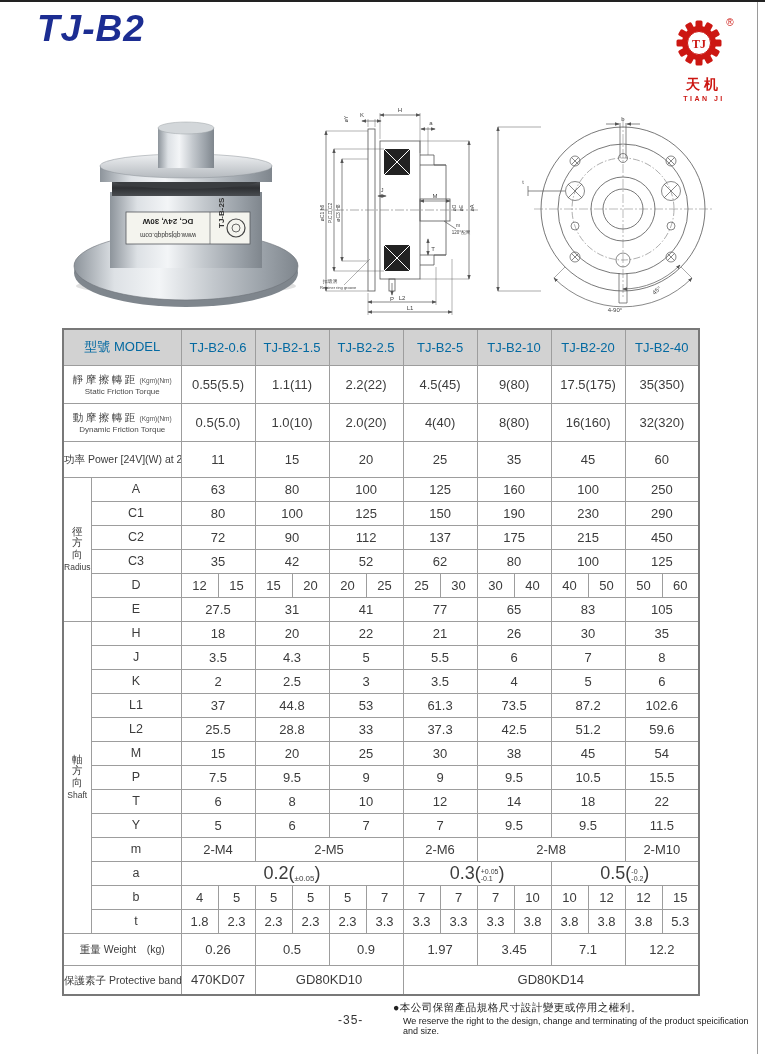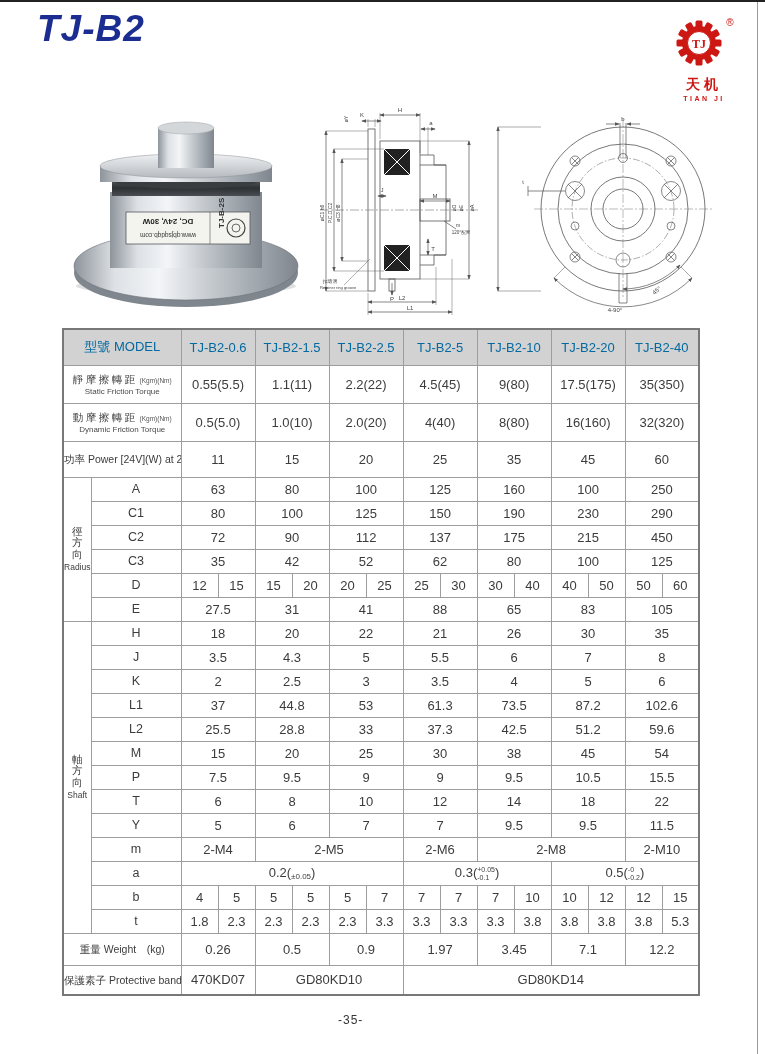--- a/index.html
+++ b/index.html
@@ -35,21 +35,21 @@
   td.rowlabel{text-align:left;padding-left:5px;}
   .rl-1{font-size:10.5px;line-height:12px;white-space:nowrap;}
   .rl-zh.spaced{letter-spacing:2.5px;}
   .rl-unit{font-size:6.5px;color:#555;}
   .rl-en{font-size:8px;line-height:9px;color:#4a4a4a;white-space:nowrap;}
   td.sec{font-size:10.5px;}
   .sec-zh div{font-size:10.5px;line-height:11.5px;}
   .sec-en{display:block;font-size:8.5px;margin-top:2px;}
   .tol2{display:inline-block;vertical-align:middle;font-size:7px;line-height:7.5px;text-align:left;}
   .tol1{display:inline-block;vertical-align:-2px;font-size:8px;}
-  .tv{font-size:13px;}
+  .tv{font-size:18px;}
 
   .pagenum{position:absolute;left:338px;top:1013px;font-size:12px;color:#333;letter-spacing:1px;}
   .note{position:absolute;left:393px;top:1001px;color:#222;}
   .note-zh{font-size:10.5px;letter-spacing:0.5px;}
   .note-en{font-size:9px;margin-left:10px;margin-top:1px;}
 </style>
 </head>
 <body>
 
 <div class="page">
@@ -408,21 +408,21 @@
           <td class="val" colspan="1">40</td>
           <td class="val" colspan="1">50</td>
           <td class="val" colspan="1">50</td>
           <td class="val" colspan="1">60</td>
         </tr>
         <tr style="height: 24px;">
           <td class="sublabel">E</td>
           <td class="val" colspan="2">27.5</td>
           <td class="val" colspan="2">31</td>
           <td class="val" colspan="2">41</td>
-          <td class="val" colspan="2">88</td>
+          <td class="val" colspan="2">77</td>
           <td class="val" colspan="2">65</td>
           <td class="val" colspan="2">83</td>
           <td class="val" colspan="2">105</td>
         </tr>
         <tr style="height: 24px;">
           <td class="sec" rowspan="13"><span class="sec-zh"><div>軸</div><div>方</div><div>向</div></span><span class="sec-en">Shaft</span></td>
           <td class="sublabel">H</td>
           <td class="val" colspan="2">18</td>
           <td class="val" colspan="2">20</td>
           <td class="val" colspan="2">22</td>
@@ -576,13 +576,17 @@
             <div class="rl-1"><span class="rl-zh">保護素子 Protective band</span></div>
           </td>
           <td class="val" colspan="2">470KD07</td>
           <td class="val" colspan="4">GD80KD10</td>
           <td class="val" colspan="8">GD80KD14</td>
         </tr>
       </tbody>
     </table>
 
   <div class="pagenum">-35-</div>
+  <div class="note">
+    <div class="note-zh">●本公司保留產品規格尺寸設計變更或停用之權利。</div>
+    <div class="note-en">We reserve the right to the design, change and terminating of the product speicification and size.</div>
+  </div>
 </div>
 
 </body></html>

